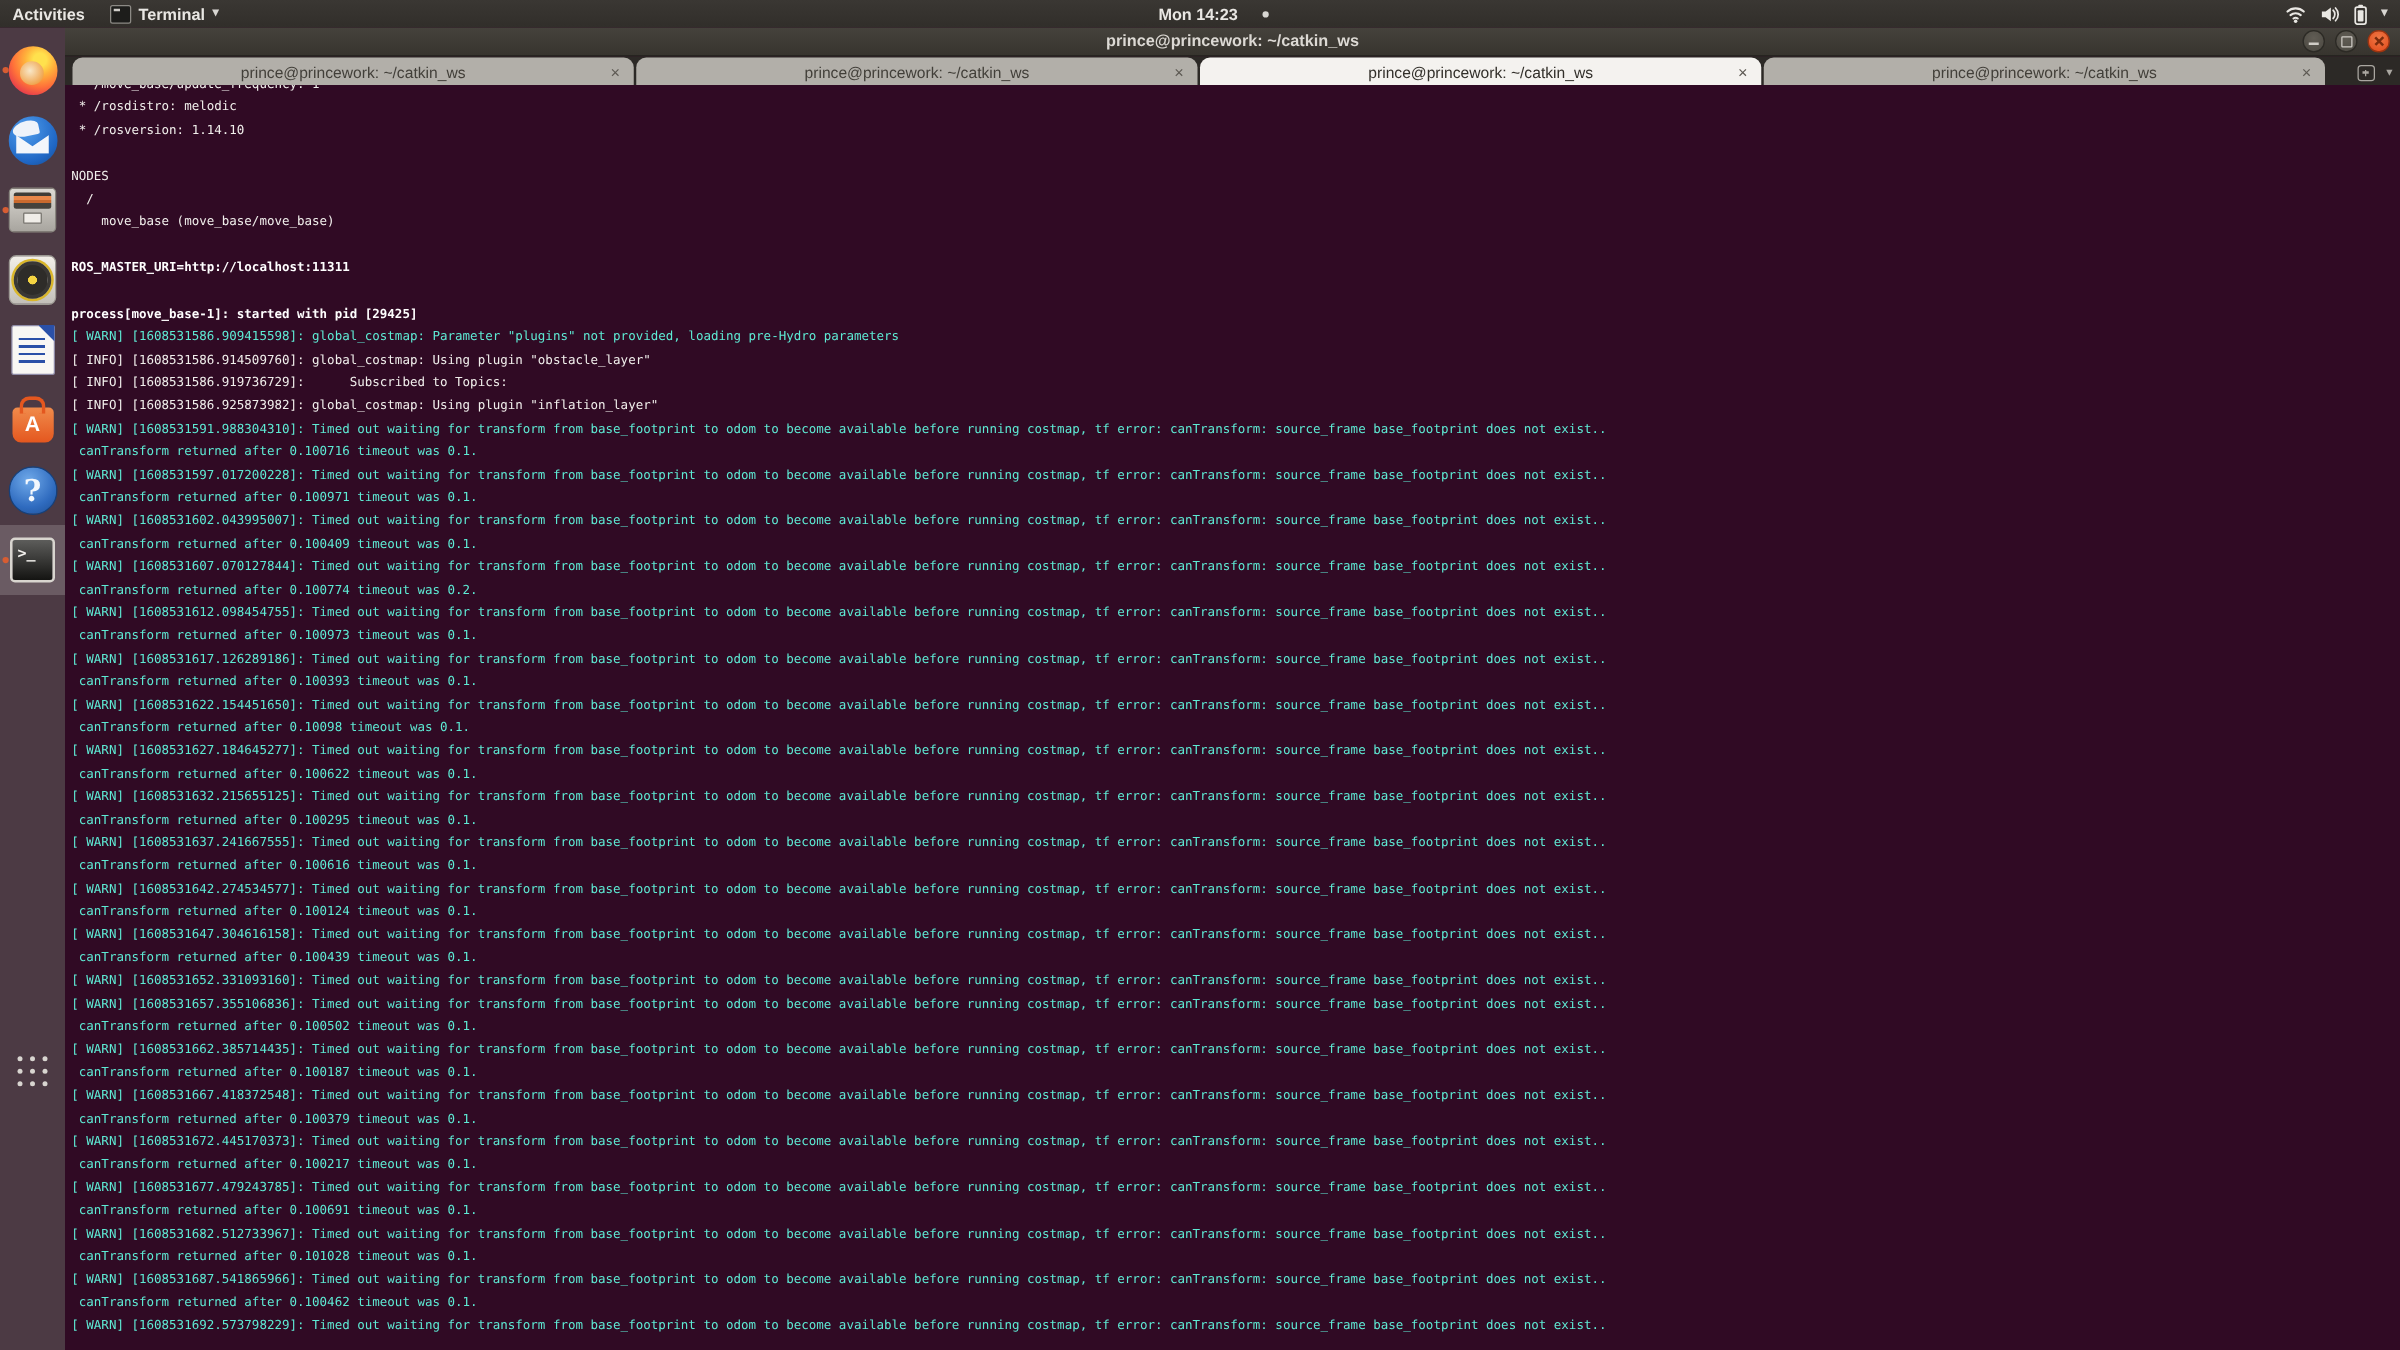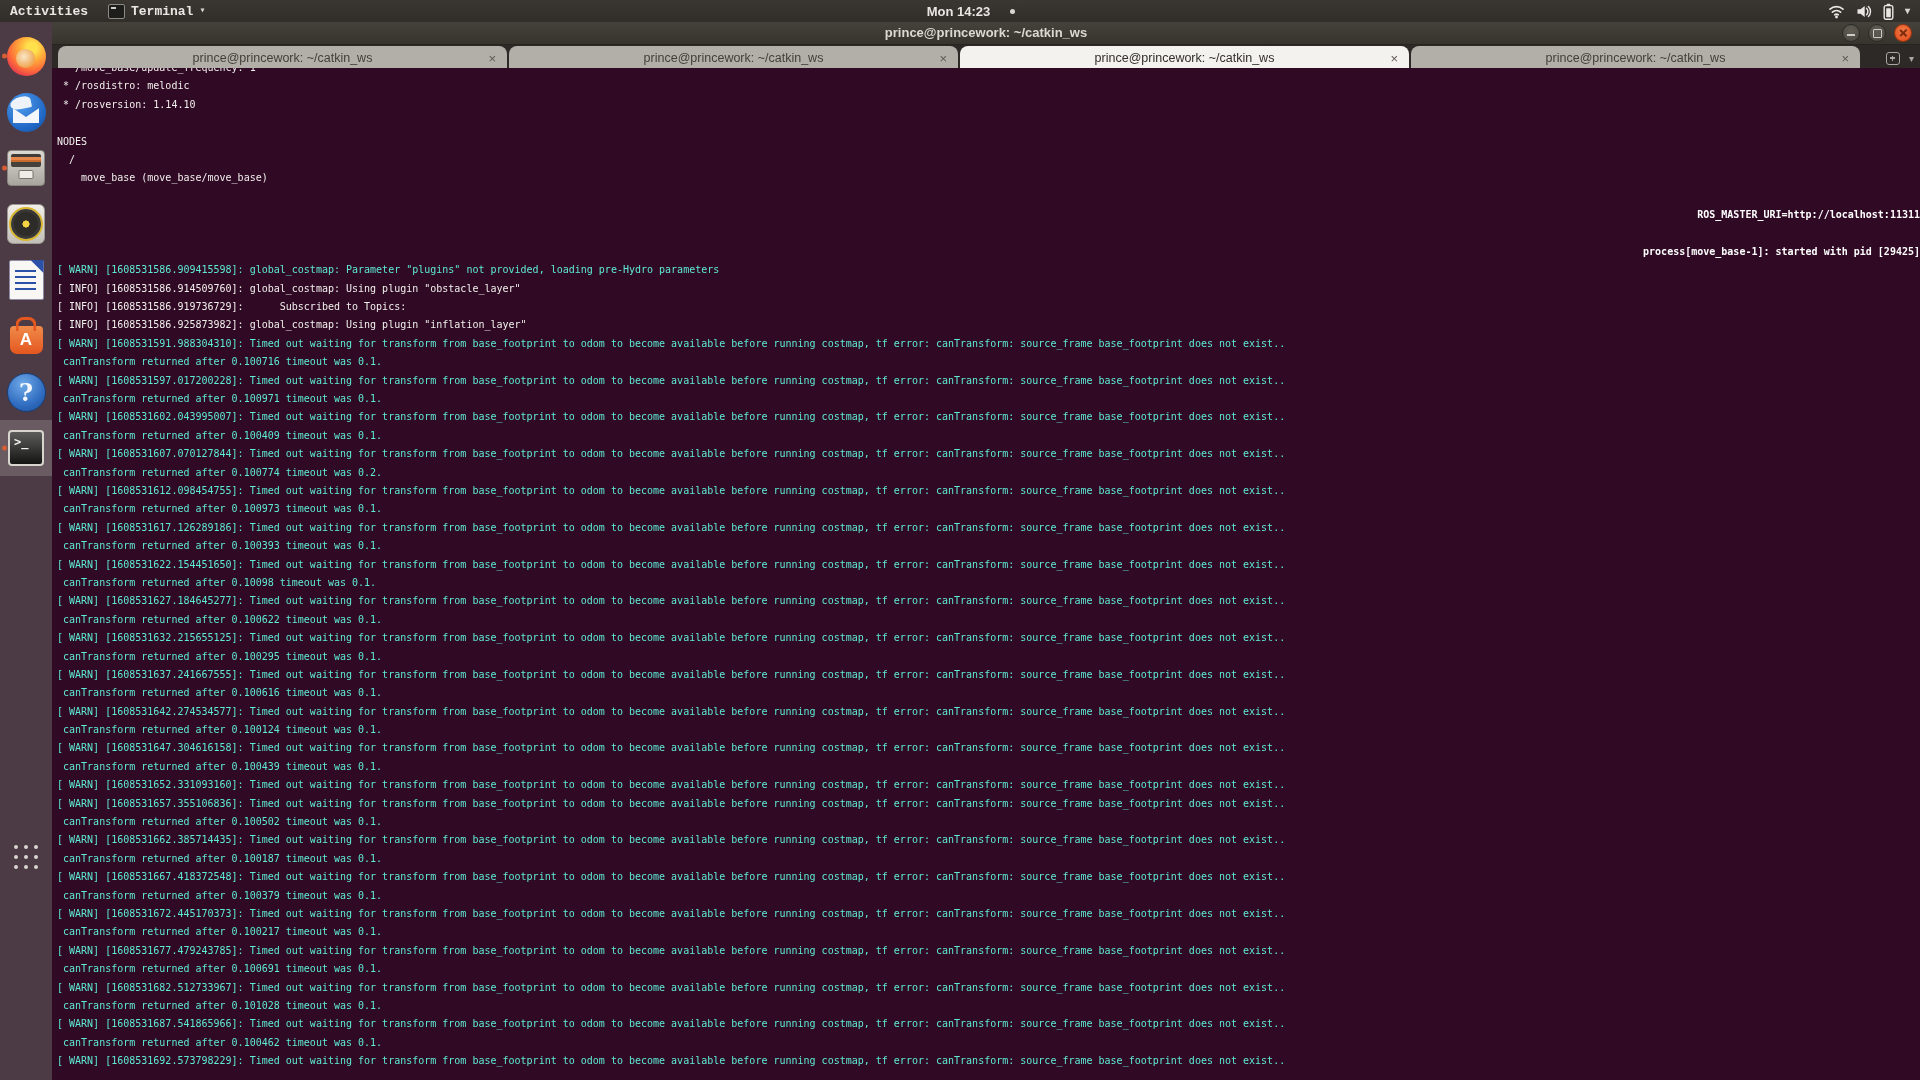--- a/index.html
+++ b/index.html
@@ -8,21 +8,21 @@
     background:#300a24; font-family:"Liberation Sans", sans-serif;
     -webkit-font-smoothing:antialiased;
   }
 
   
   .top-bar {
     position:absolute; left:0; top:0; width:1920px; height:22px;
     background:linear-gradient(#3a3733,#312e2a); color:#e9e7e3;
     display:flex; align-items:center; font-size:13px; font-weight:600; z-index:30;
   }
-  .tb-left { display:flex; align-items:center; gap:20px; padding-left:10px;font-family:Liberation Mono, monospace; }
+  .tb-left { display:flex; align-items:center; gap:20px; padding-left:10px; }
   .tb-item { display:flex; align-items:center; gap:6px; cursor:default; }
   .mini-term {
     width:15px; height:13px; background:#1d1d1b; border:1px solid #8c8a85; border-radius:2px;
     position:relative;
   }
   .mini-term::after { content:""; position:absolute; left:2px; top:2px; width:5px; height:2px; background:#cfcdc8; }
   .caret { font-size:10px; line-height:1; color:#d8d6d2; }
   .tb-center { position:absolute; left:0; right:0; display:flex; justify-content:center; align-items:center; gap:20px; pointer-events:none;padding-left:22px; }
   .clock-dot { width:5px; height:5px; border-radius:50%; background:#d8d6d2; display:inline-block; }
   .tb-right { margin-left:auto; display:flex; align-items:center; gap:11px; padding-right:10px; }
@@ -116,21 +116,21 @@
   .newtab-ic { width:14px; height:13px; border:1.5px solid #aaa7a1; border-radius:3px; position:relative; box-sizing:border-box; }
   .newtab-ic::before { content:""; position:absolute; left:3px; top:4.2px; width:5px; height:1.6px; background:#aaa7a1; }
   .newtab-ic::after { content:""; position:absolute; left:4.7px; top:2.5px; width:1.6px; height:5px; background:#aaa7a1; }
   .tab-menu-caret { font-size:10px; line-height:1; }
 
   
   .term { position:absolute; left:0; top:46px; width:100%; height:1012px; background:#300a24;
     overflow:hidden; padding-left:5px; box-sizing:border-box; cursor:text; }
   .tl { white-space:pre; font-family:"DejaVu Sans Mono",monospace; font-size:10px;
     line-height:18.4px; height:18.4px; color:#f1efec; }
-  .tl.bold { font-weight:700; color:#ffffff;text-align:right; }
+  .tl.bold { font-weight:700; color:#ffffff; }
   .tl.warn { color:#5eead4; }
   .tl:first-child { margin-top:-9px; }
 </style>
 </head>
 <body>
 
 <div>
 
   <div class="top-bar">
     <div class="tb-left">

